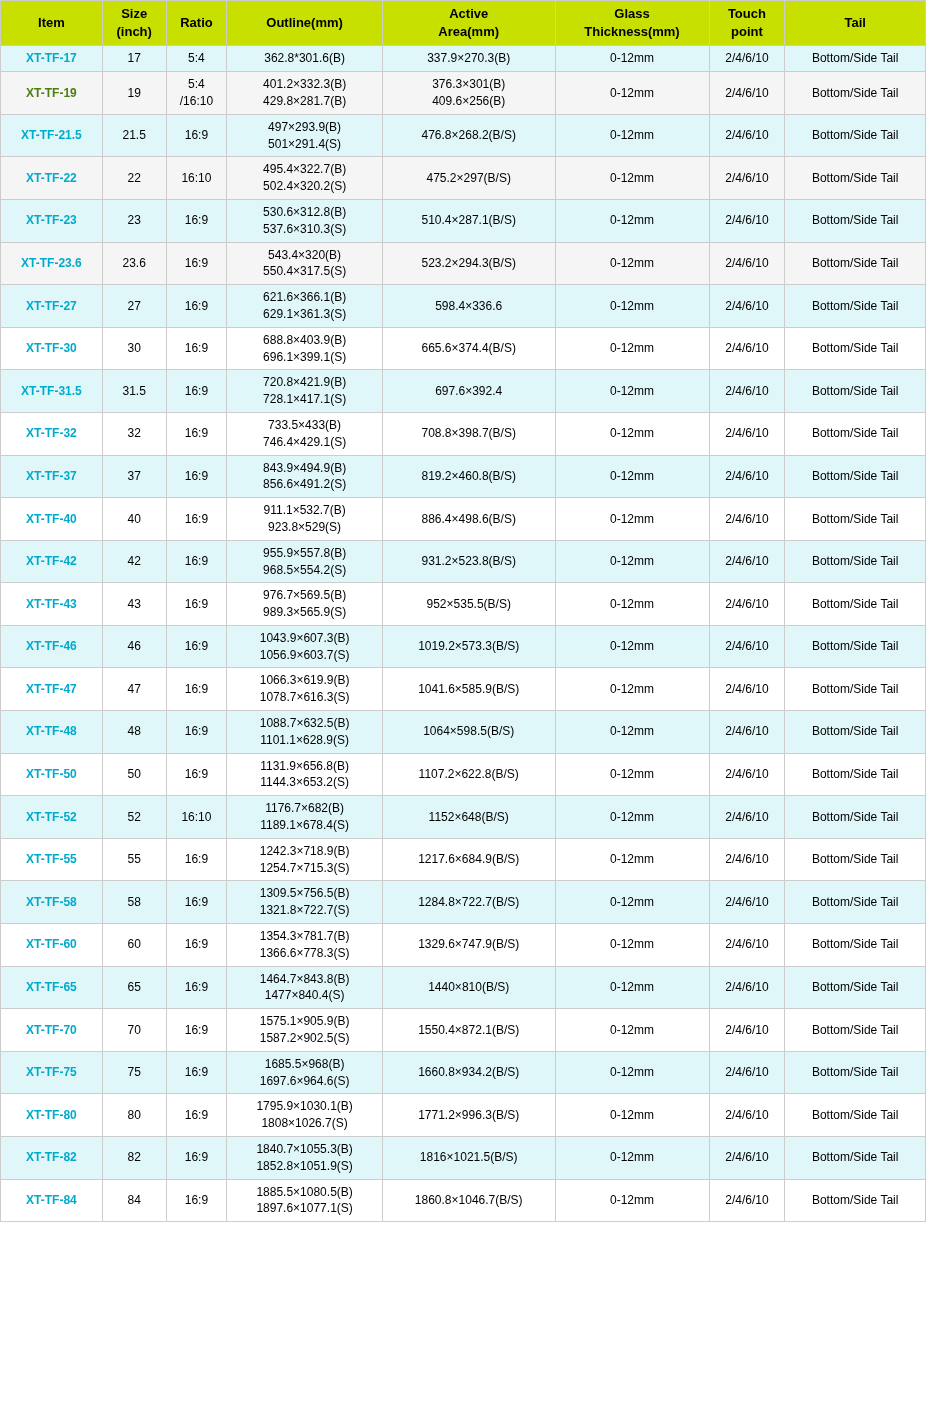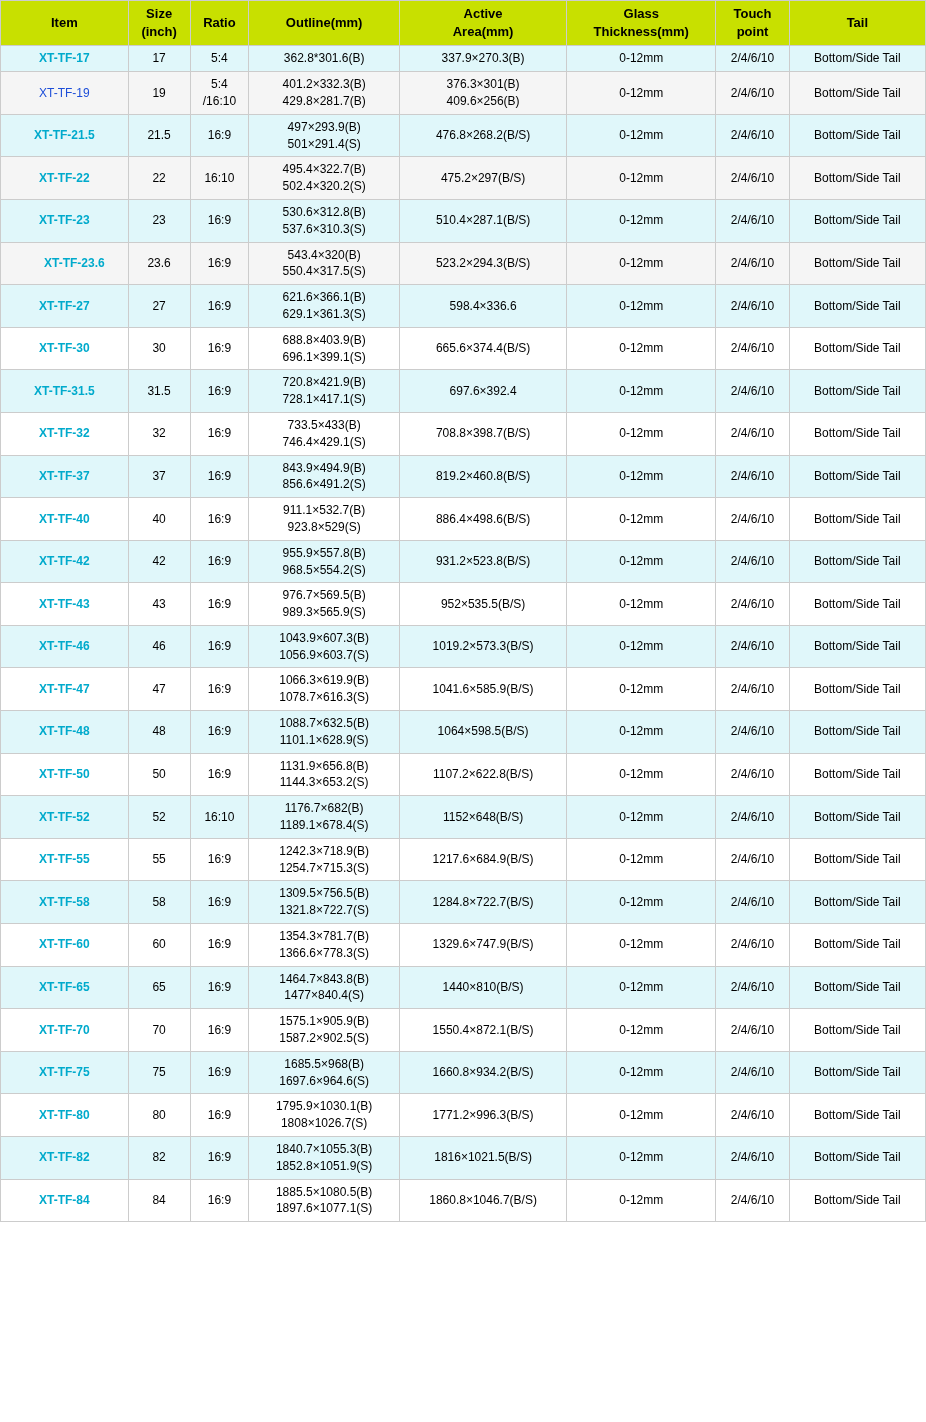--- a/index.html
+++ b/index.html
@@ -53,21 +53,21 @@
         <td style="color: rgb(0, 170, 204); font-weight: bold;">XT-TF-17</td>
         <td>17</td>
         <td>5:4</td>
         <td>362.8*301.6(B)</td>
         <td>337.9×270.3(B)</td>
         <td>0-12mm</td>
         <td>2/4/6/10</td>
         <td>Bottom/Side Tail</td>
       </tr>
       <tr style="background-color: rgb(245, 245, 245);">
-        <td style="color: #1d4ed8; font-weight: normal;">XT-TF-19</td>
+        <td style="color: #4d7c0f; font-weight: bold;">XT-TF-19</td>
         <td>19</td>
         <td>5:4<br>/16:10</td>
         <td>401.2×332.3(B)<br>429.8×281.7(B)</td>
         <td>376.3×301(B)<br>409.6×256(B)</td>
         <td>0-12mm</td>
         <td>2/4/6/10</td>
         <td>Bottom/Side Tail</td>
       </tr>
       <tr style="background-color: rgb(224, 247, 250);">
         <td style="color: rgb(0, 170, 204); font-weight: bold;">XT-TF-21.5</td>
@@ -93,21 +93,21 @@
         <td style="color: rgb(0, 170, 204); font-weight: bold;">XT-TF-23</td>
         <td>23</td>
         <td>16:9</td>
         <td>530.6×312.8(B)<br>537.6×310.3(S)</td>
         <td>510.4×287.1(B/S)</td>
         <td>0-12mm</td>
         <td>2/4/6/10</td>
         <td>Bottom/Side Tail</td>
       </tr>
       <tr style="background-color: rgb(245, 245, 245);">
-        <td style="color: rgb(0, 170, 204); font-weight: bold; padding-left: 23px;">XT-TF-23.6</td>
+        <td style="color: rgb(0, 170, 204); font-weight: bold;">XT-TF-23.6</td>
         <td>23.6</td>
         <td>16:9</td>
         <td>543.4×320(B)<br>550.4×317.5(S)</td>
         <td>523.2×294.3(B/S)</td>
         <td>0-12mm</td>
         <td>2/4/6/10</td>
         <td>Bottom/Side Tail</td>
       </tr>
       <tr style="background-color: rgb(224, 247, 250);">
         <td style="color: rgb(0, 170, 204); font-weight: bold;">XT-TF-27</td>

